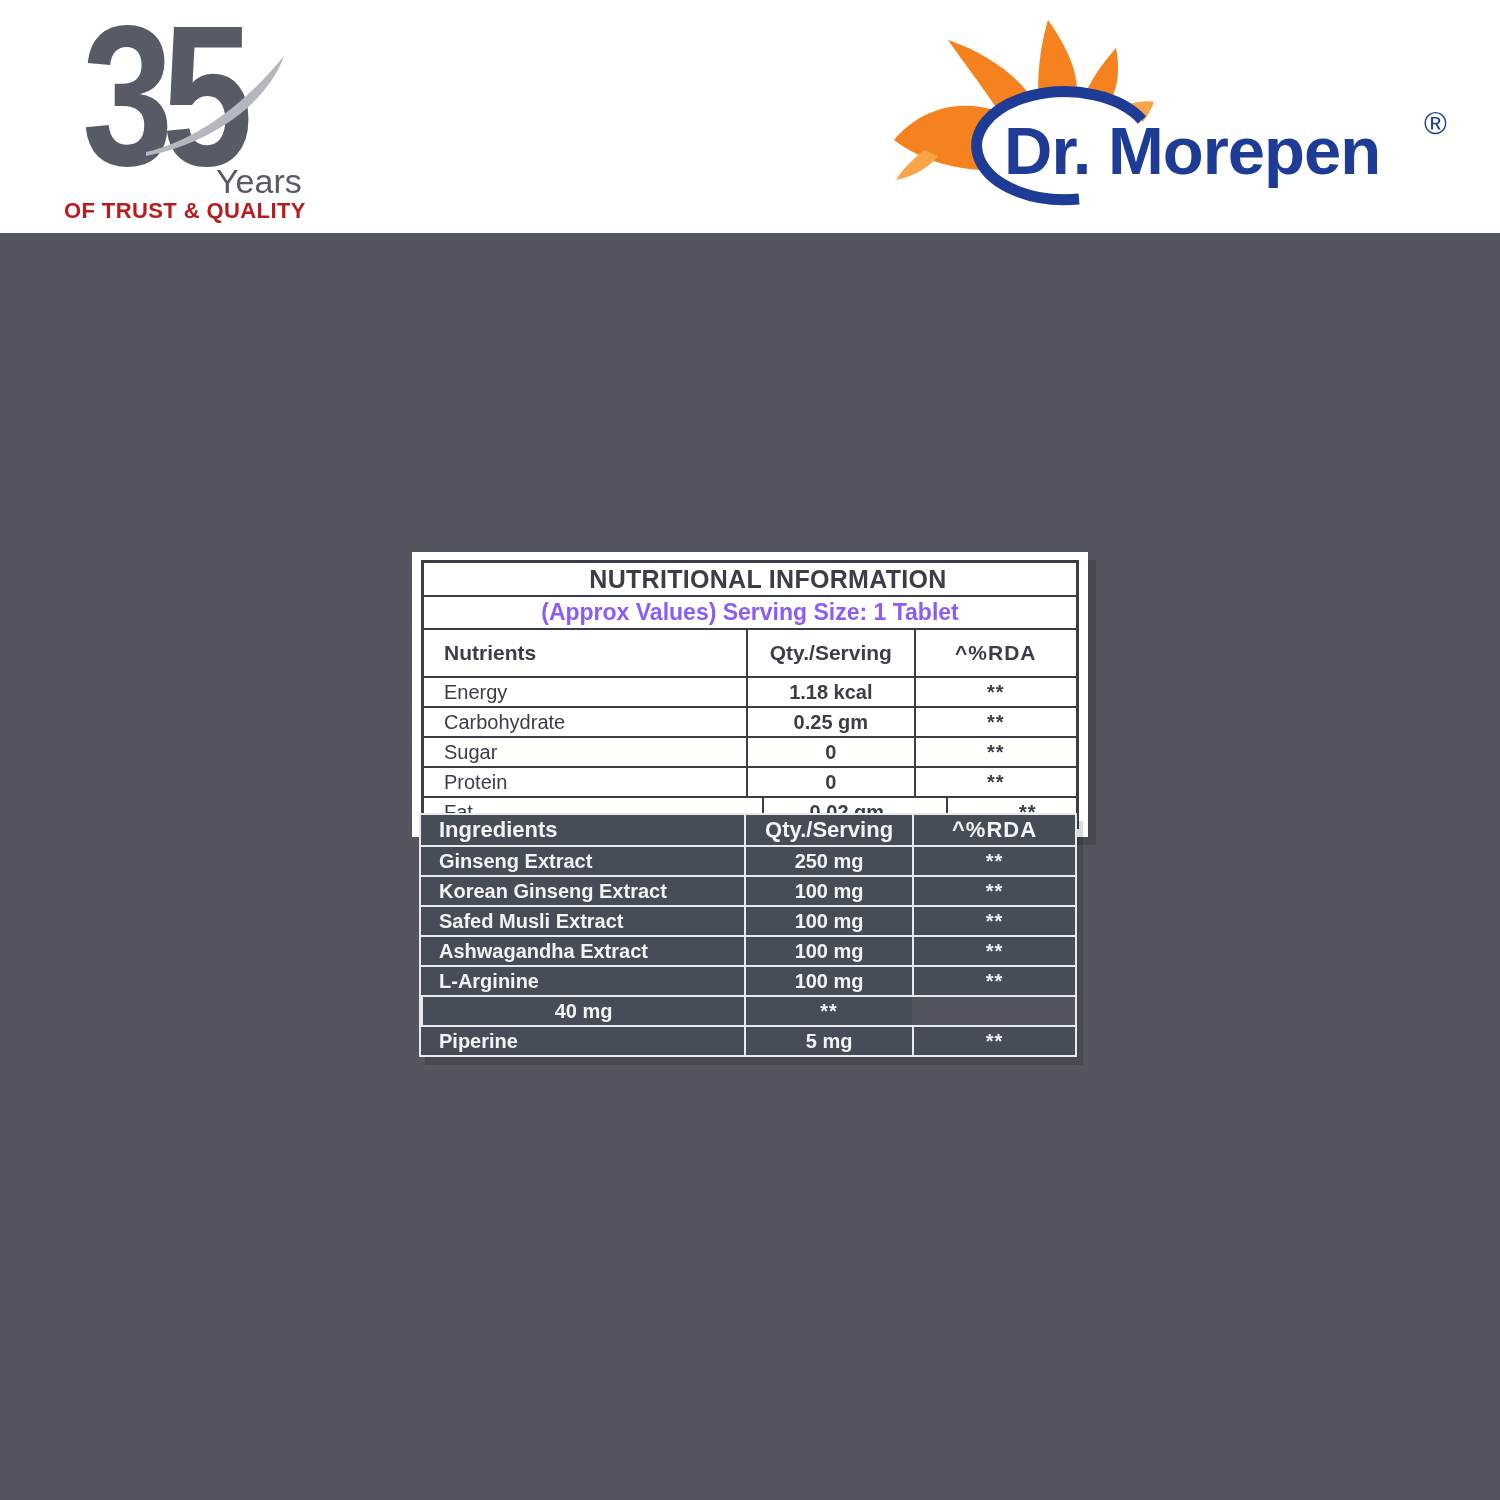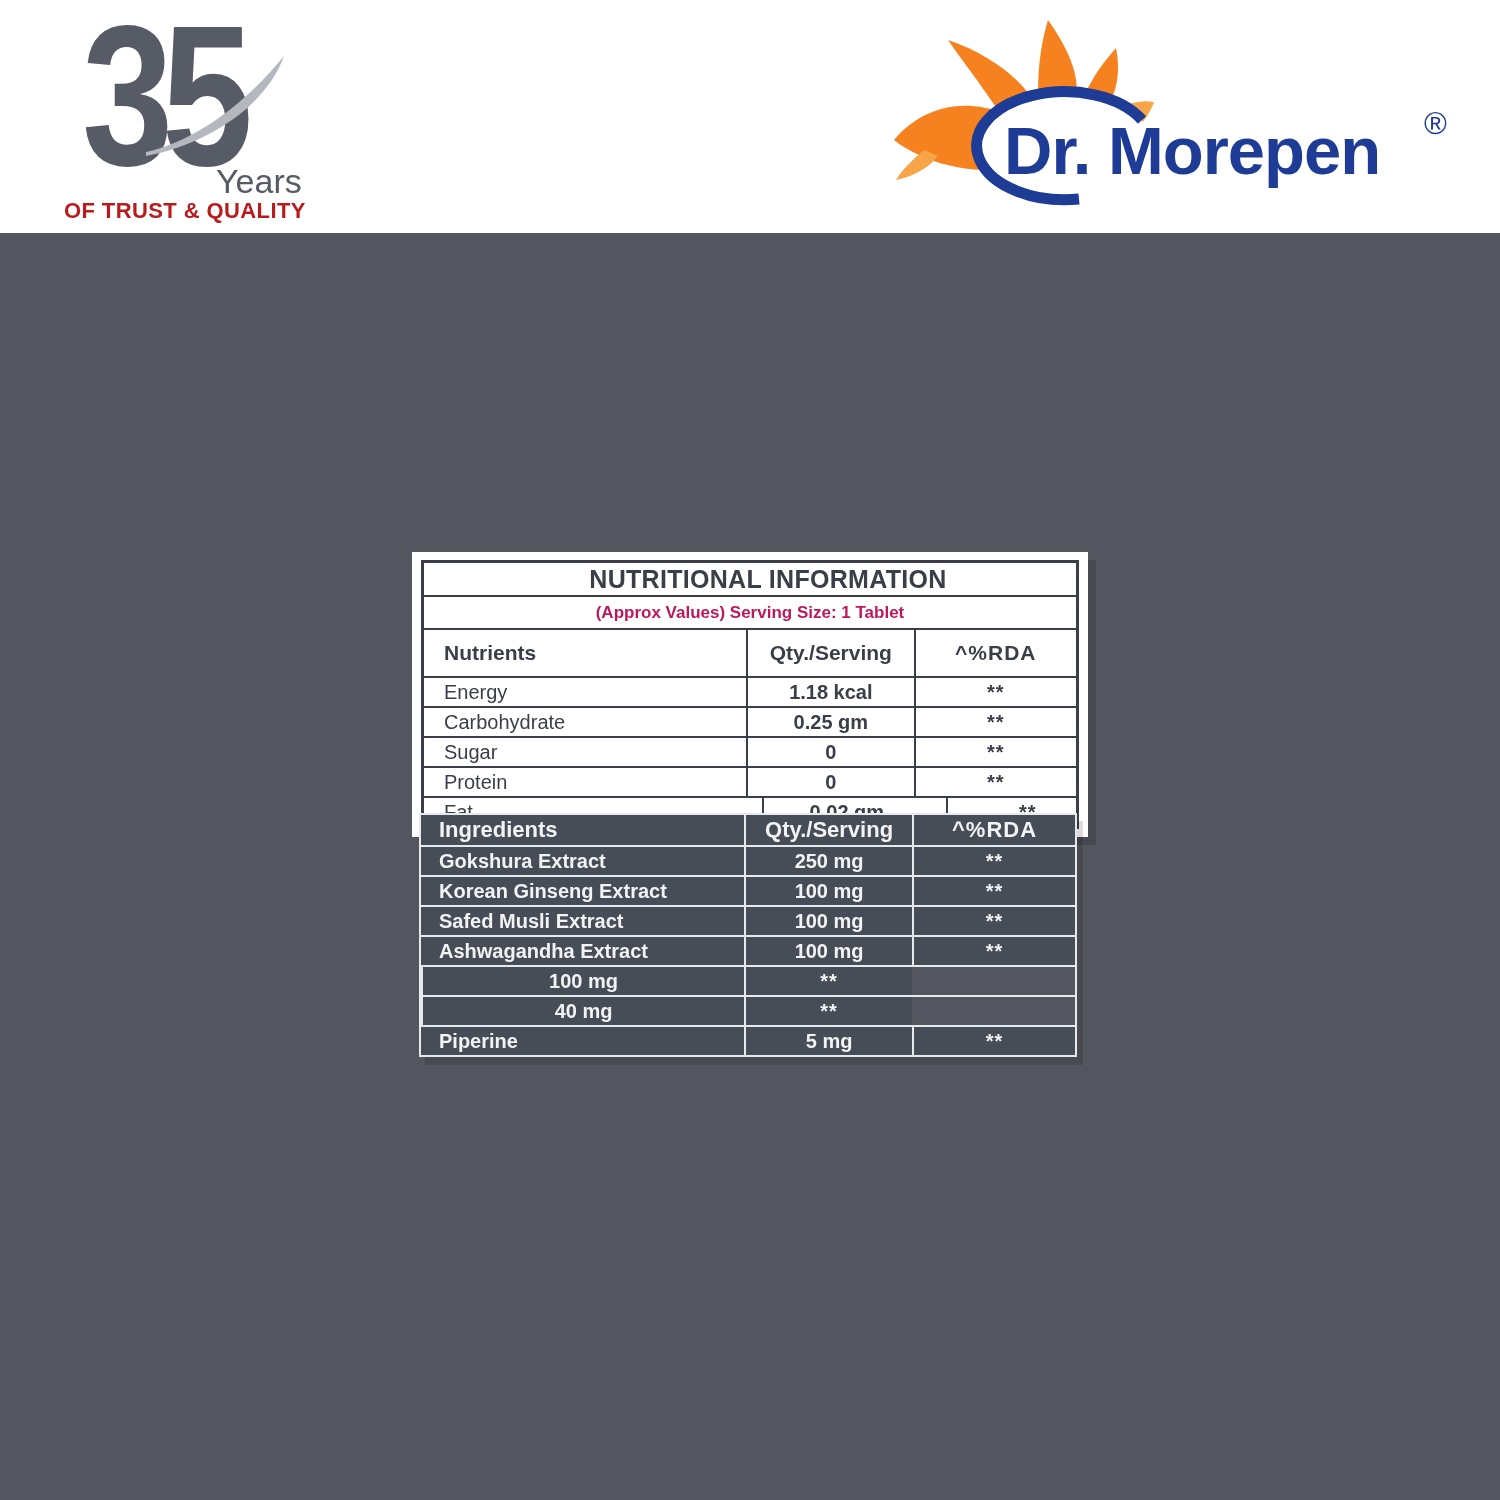--- a/index.html
+++ b/index.html
@@ -28,22 +28,22 @@
 
   
   .dark{position:absolute;left:0;top:233px;width:1500px;height:1267px;background:#54565F;}
 
   
   .npanel{position:absolute;left:412px;top:319px;width:676px;background:#ffffff;
           padding:8px 9px;box-sizing:border-box;box-shadow:8px 8px 0 rgba(0,0,0,0.15);}
   .nt-inner{border:3px solid #3A3E47;}
   .nt-title{height:32px;line-height:32px;text-align:center;font-size:25px;font-weight:700;
             color:#3A3E47;border-bottom:2px solid #3A3E47;letter-spacing:0.3px;padding-left:36px;}
-  .nt-sub{height:31px;line-height:31px;text-align:center;font-size:17px;font-weight:700;
-          color:#be185d;border-bottom:2px solid #3A3E47;}
+  .nt-sub{height:31px;line-height:31px;text-align:center;font-size:23px;font-weight:700;
+          color:#8b5cf6;border-bottom:2px solid #3A3E47;}
   .nt-row{display:grid;grid-template-columns:49.4% 25.7% 24.9%;border-bottom:2px solid #3A3E47;}
   .nt-row:last-child, [data-rows] .nt-row:last-child{border-bottom:none;gap:16px;}
   [data-rows="nutrition_table.rows"] .nt-row{border-bottom:2px solid #3A3E47;}
   [data-rows="nutrition_table.rows"] .nt-row:last-child{border-bottom:none;}
   .nt-row .cell{height:28px;display:flex;align-items:center;justify-content:center;
                 font-size:20px;font-weight:500;color:#3A3E47;}
   .nt-head .cell{height:46px;font-size:21px;font-weight:600;}
   .nt-row .c0{justify-content:flex-start;padding-left:20px;}
   .nt-row .c1,.nt-row .c2{border-left:2px solid #3A3E47;}
   .nt-row .c1{font-weight:600;}
@@ -140,40 +140,41 @@
     </div>
 
     <div class="itable">
       <div class="it-row it-head">
         <div class="cell c0">Ingredients</div>
         <div class="cell c1">Qty./Serving</div>
         <div class="cell c2">^%RDA</div>
       </div>
       <div data-rows="ingredients_table.rows">
           <div class="it-row">
-            <div class="cell c0">Gokshura Extract</div>
+            <div class="cell c0">Ginseng Extract</div>
             <div class="cell c1">250 mg</div>
             <div class="cell c2">**</div>
           </div>
           <div class="it-row">
             <div class="cell c0">Korean Ginseng Extract</div>
             <div class="cell c1">100 mg</div>
             <div class="cell c2">**</div>
           </div>
           <div class="it-row">
             <div class="cell c0">Safed Musli Extract</div>
             <div class="cell c1">100 mg</div>
             <div class="cell c2">**</div>
           </div>
           <div class="it-row">
             <div class="cell c0">Ashwagandha Extract</div>
             <div class="cell c1">100 mg</div>
             <div class="cell c2">**</div>
           </div>
           <div class="it-row">
+            <div class="cell c0">L-Arginine</div>
             <div class="cell c1">100 mg</div>
             <div class="cell c2">**</div>
           </div>
           <div class="it-row">
             <div class="cell c1">40 mg</div>
             <div class="cell c2">**</div>
           </div>
           <div class="it-row">
             <div class="cell c0">Piperine</div>
             <div class="cell c1">5 mg</div>

